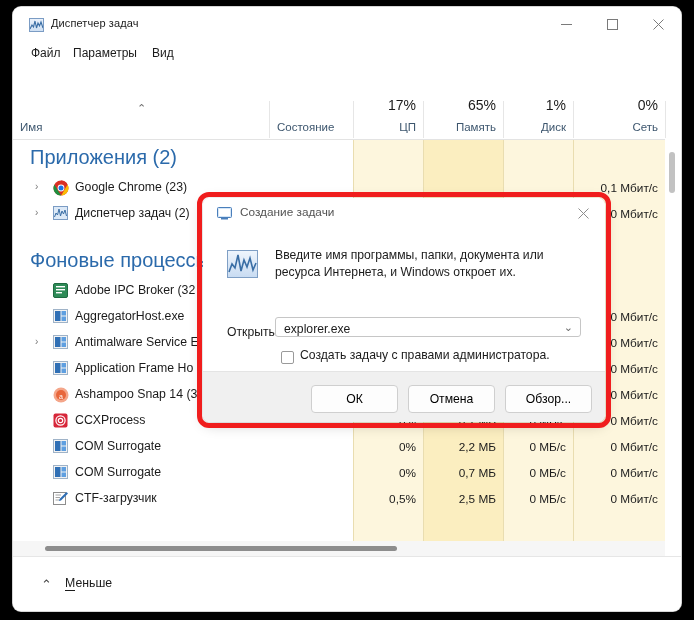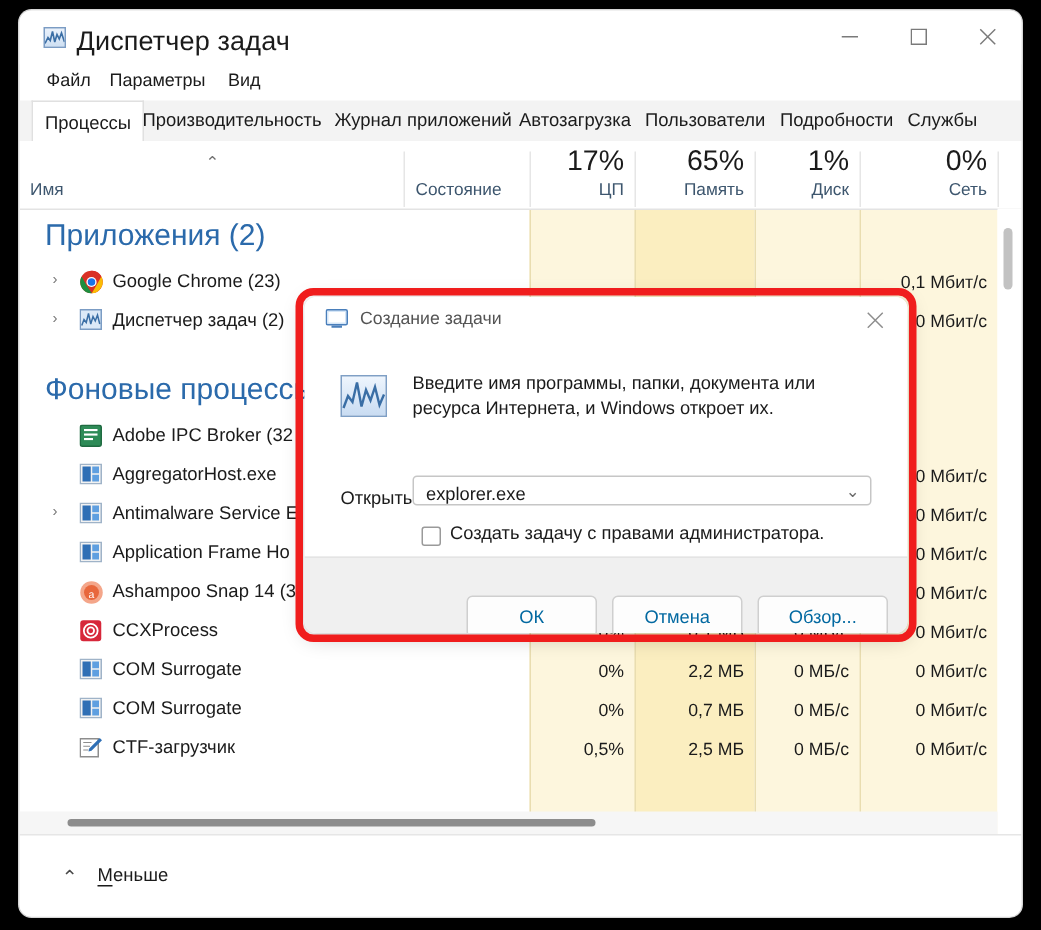--- a/index.html
+++ b/index.html
@@ -49,21 +49,21 @@
     height: 14px;
     background: linear-gradient(#e9f1fb, #cfe0f3);
     border: 1px solid #7b9cc4;
     box-sizing: border-box;
   }
   #tm-icon svg { display:block; }
   #tm-title {
     position: absolute;
     left: 38px;
     top: 10px;
-    font-size: 18px;
+    font-size: 11px;
     color: #1b1b1b;
     letter-spacing: 0.1px;
   }
   .win-btn {
     position: absolute;
     top: 0;
     width: 46px;
     height: 34px;
     display: flex;
     align-items: center;
@@ -149,21 +149,21 @@
     position: absolute;
     top: 7px;
     width: 1px;
     height: 37px;
     background: #e6e6e6;
   }
   .hdr-pct {
     position: absolute;
     right: 7px;
     top: 3px;
-    font-size: 19px;
+    font-size: 14px;
     color: #1b1b1b;
     margin-left: 22px;
   }
   .hdr-name {
     position: absolute;
     right: 7px;
     bottom: 5px;
     font-size: 11.5px;
     color: #3d566e;
   }
@@ -468,28 +468,28 @@
     position: absolute;
     left: 0;
     top: 173px;
     width: 402px;
     height: 51px;
     background: #f0f0f0;
     border-top: 1px solid #e4e4e4;
   }
   .dlg-btn {
     position: absolute;
-    top: 25px;
+    top: 13px;
     width: 85px;
     height: 26px;
     border: 1px solid #cfcfcf;
     border-radius: 4px;
     background: #fdfdfd;
     font-size: 12.2px;
-    color: #0369a1;
+    color: #000000;
     display: flex;
     align-items: center;
     justify-content: center;
   }
   #dlg-ok { left: 108px; }
   #dlg-cancel { left: 205px; }
   #dlg-browse { left: 302px; }
 </style>
 </head>
 <body>
@@ -523,29 +523,20 @@
           </svg>
       </div>
     </div>
 
     <div id="menubar">
       <div class="menu-item" style="left:14px">Файл</div>
       <div class="menu-item" style="left:56px">Параметры</div>
       <div class="menu-item" style="left:135px">Вид</div>
     </div>
 
-    <div id="tabstrip">
-      <div class="tab selected" style="left:8px">Процессы</div>
-      <div class="tab" style="left:74px">Производительность</div>
-      <div class="tab" style="left:202px">Журнал приложений</div>
-      <div class="tab" style="left:325px">Автозагрузка</div>
-      <div class="tab" style="left:409px">Пользователи</div>
-      <div class="tab" style="left:499px">Подробности</div>
-      <div class="tab" style="left:584px">Службы</div>
-    </div>
 
     <div id="content">
 
       <div class="heat-col" style="left:340px; width:70px; background:#fdf6dd;"></div>
       <div class="heat-col" style="left:410px; width:80px; background:#fbeec0;"></div>
       <div class="heat-col" style="left:490px; width:70px; background:#fdf6dd;"></div>
       <div class="heat-col" style="left:560px; width:92px; background:#fdf6dd;"></div>
       <div class="heat-line" style="left:340px"></div>
       <div class="heat-line" style="left:410px"></div>
       <div class="heat-line" style="left:490px"></div>

